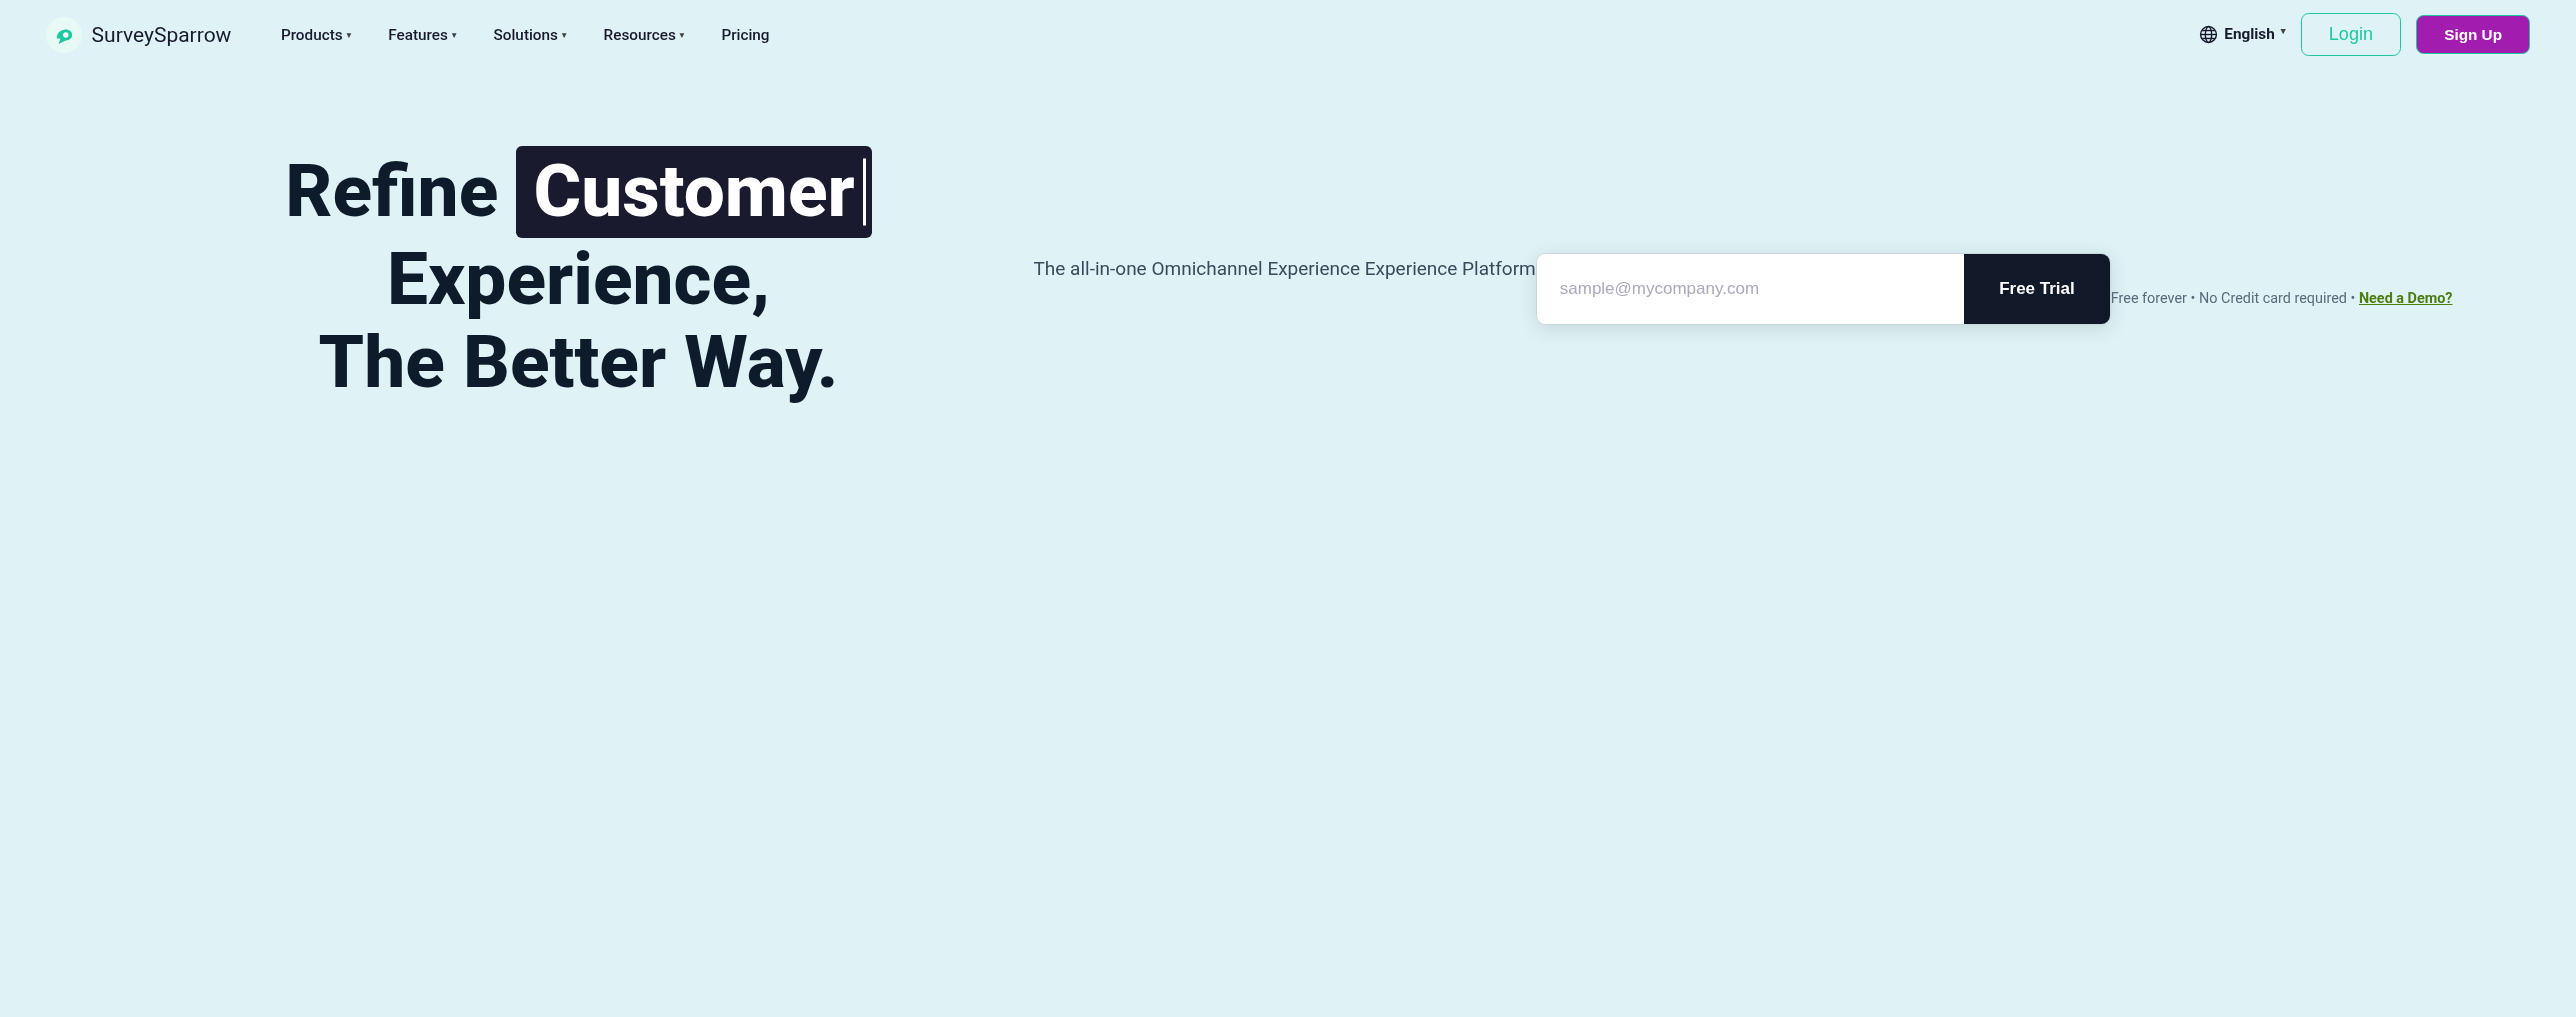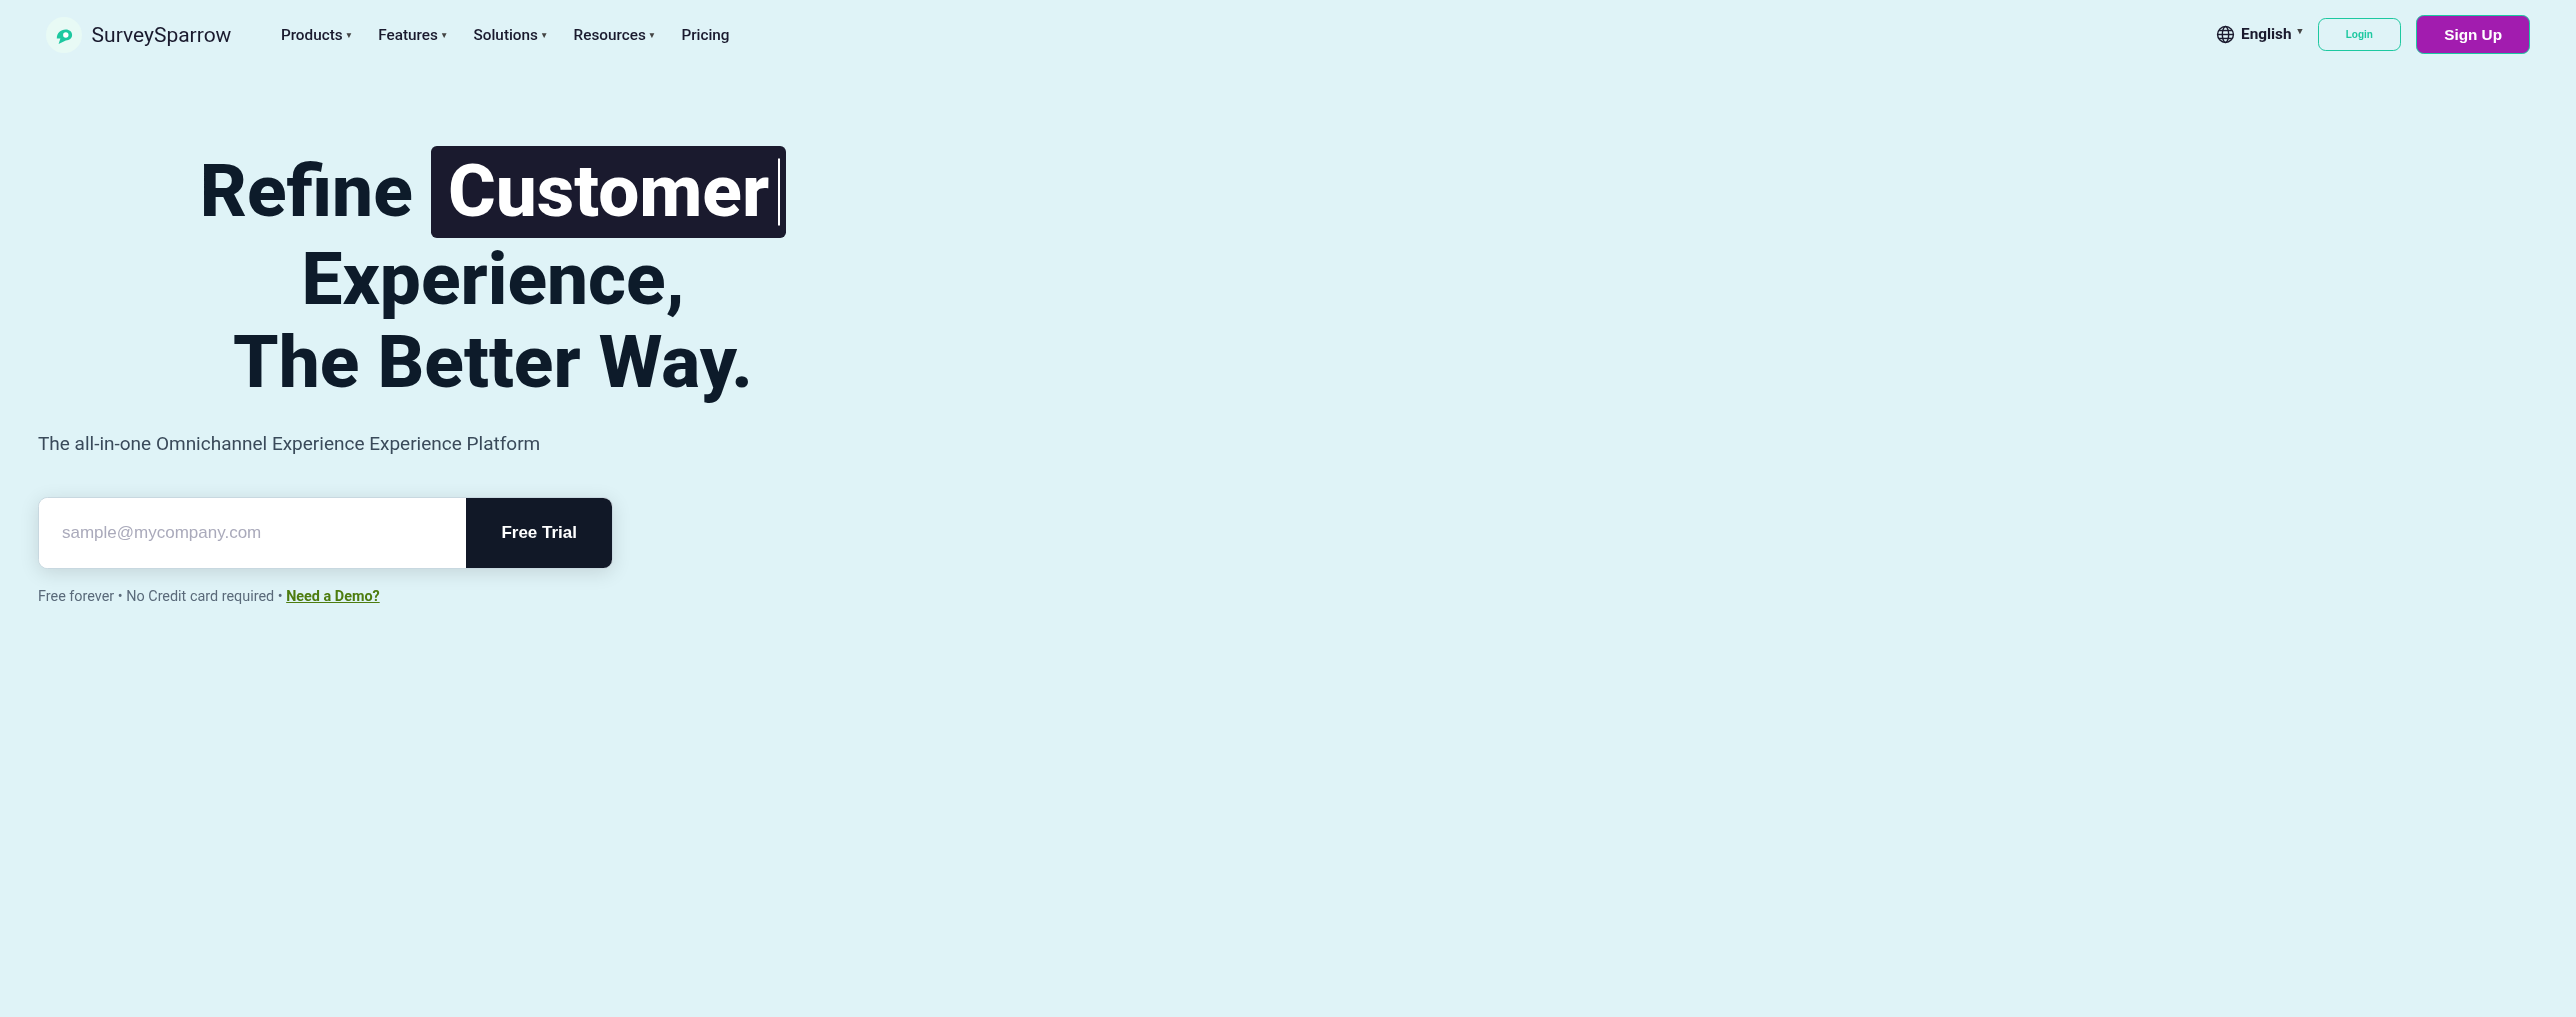--- a/index.html
+++ b/index.html
@@ -43,21 +43,21 @@
 
     .logo-text {
       font-size: 21px;
       font-weight: 400;
       color: #1a1a2e;
       white-space: nowrap;
     }
 
     .nav-links {
       display: flex;
-      gap: 4px;
+      gap: 14px;
       list-style: none;
     }
 
     .nav-links li a {
       display: flex;
       align-items: center;
       gap: 3.8px;
       text-decoration: none;
       color: #1a1a2e;
       font-size: 15.3px;
@@ -91,43 +91,43 @@
       width: 19px;
       height: 19px;
     }
 
     .login-btn {
       padding: 9.6px 27px;
       border: 1.9px solid #1dc8a0;
       border-radius: 7.7px;
       background: transparent;
       color: #1dc8a0;
-      font-size: 10px;
-      font-weight: 700;
+      font-size: 18px;
+      font-weight: 400;
       cursor: pointer;
       transition: all 0.2s;
     }
 
     .signup-btn {
       padding: 9.6px 27px;
       border: 1.9px solid #1dc8a0;
       border-radius: 7.7px;
       background: #a21caf;
       color: white;
       font-size: 15.3px;
       font-weight: 600;
       cursor: pointer;
       transition: all 0.2s;
     }
 
     
     .hero {
       display: flex;
-      flex-direction: column;
-      align-items: flex-start;
+      flex-direction: row;
+      align-items: center;
       justify-content: center;
       padding: 77px 38px 58px;
       text-align: center;
     }
 
     .hero-title {
       font-size: 73px;
       font-weight: 800;
       color: #0d1b2a;
       line-height: 1.15;

